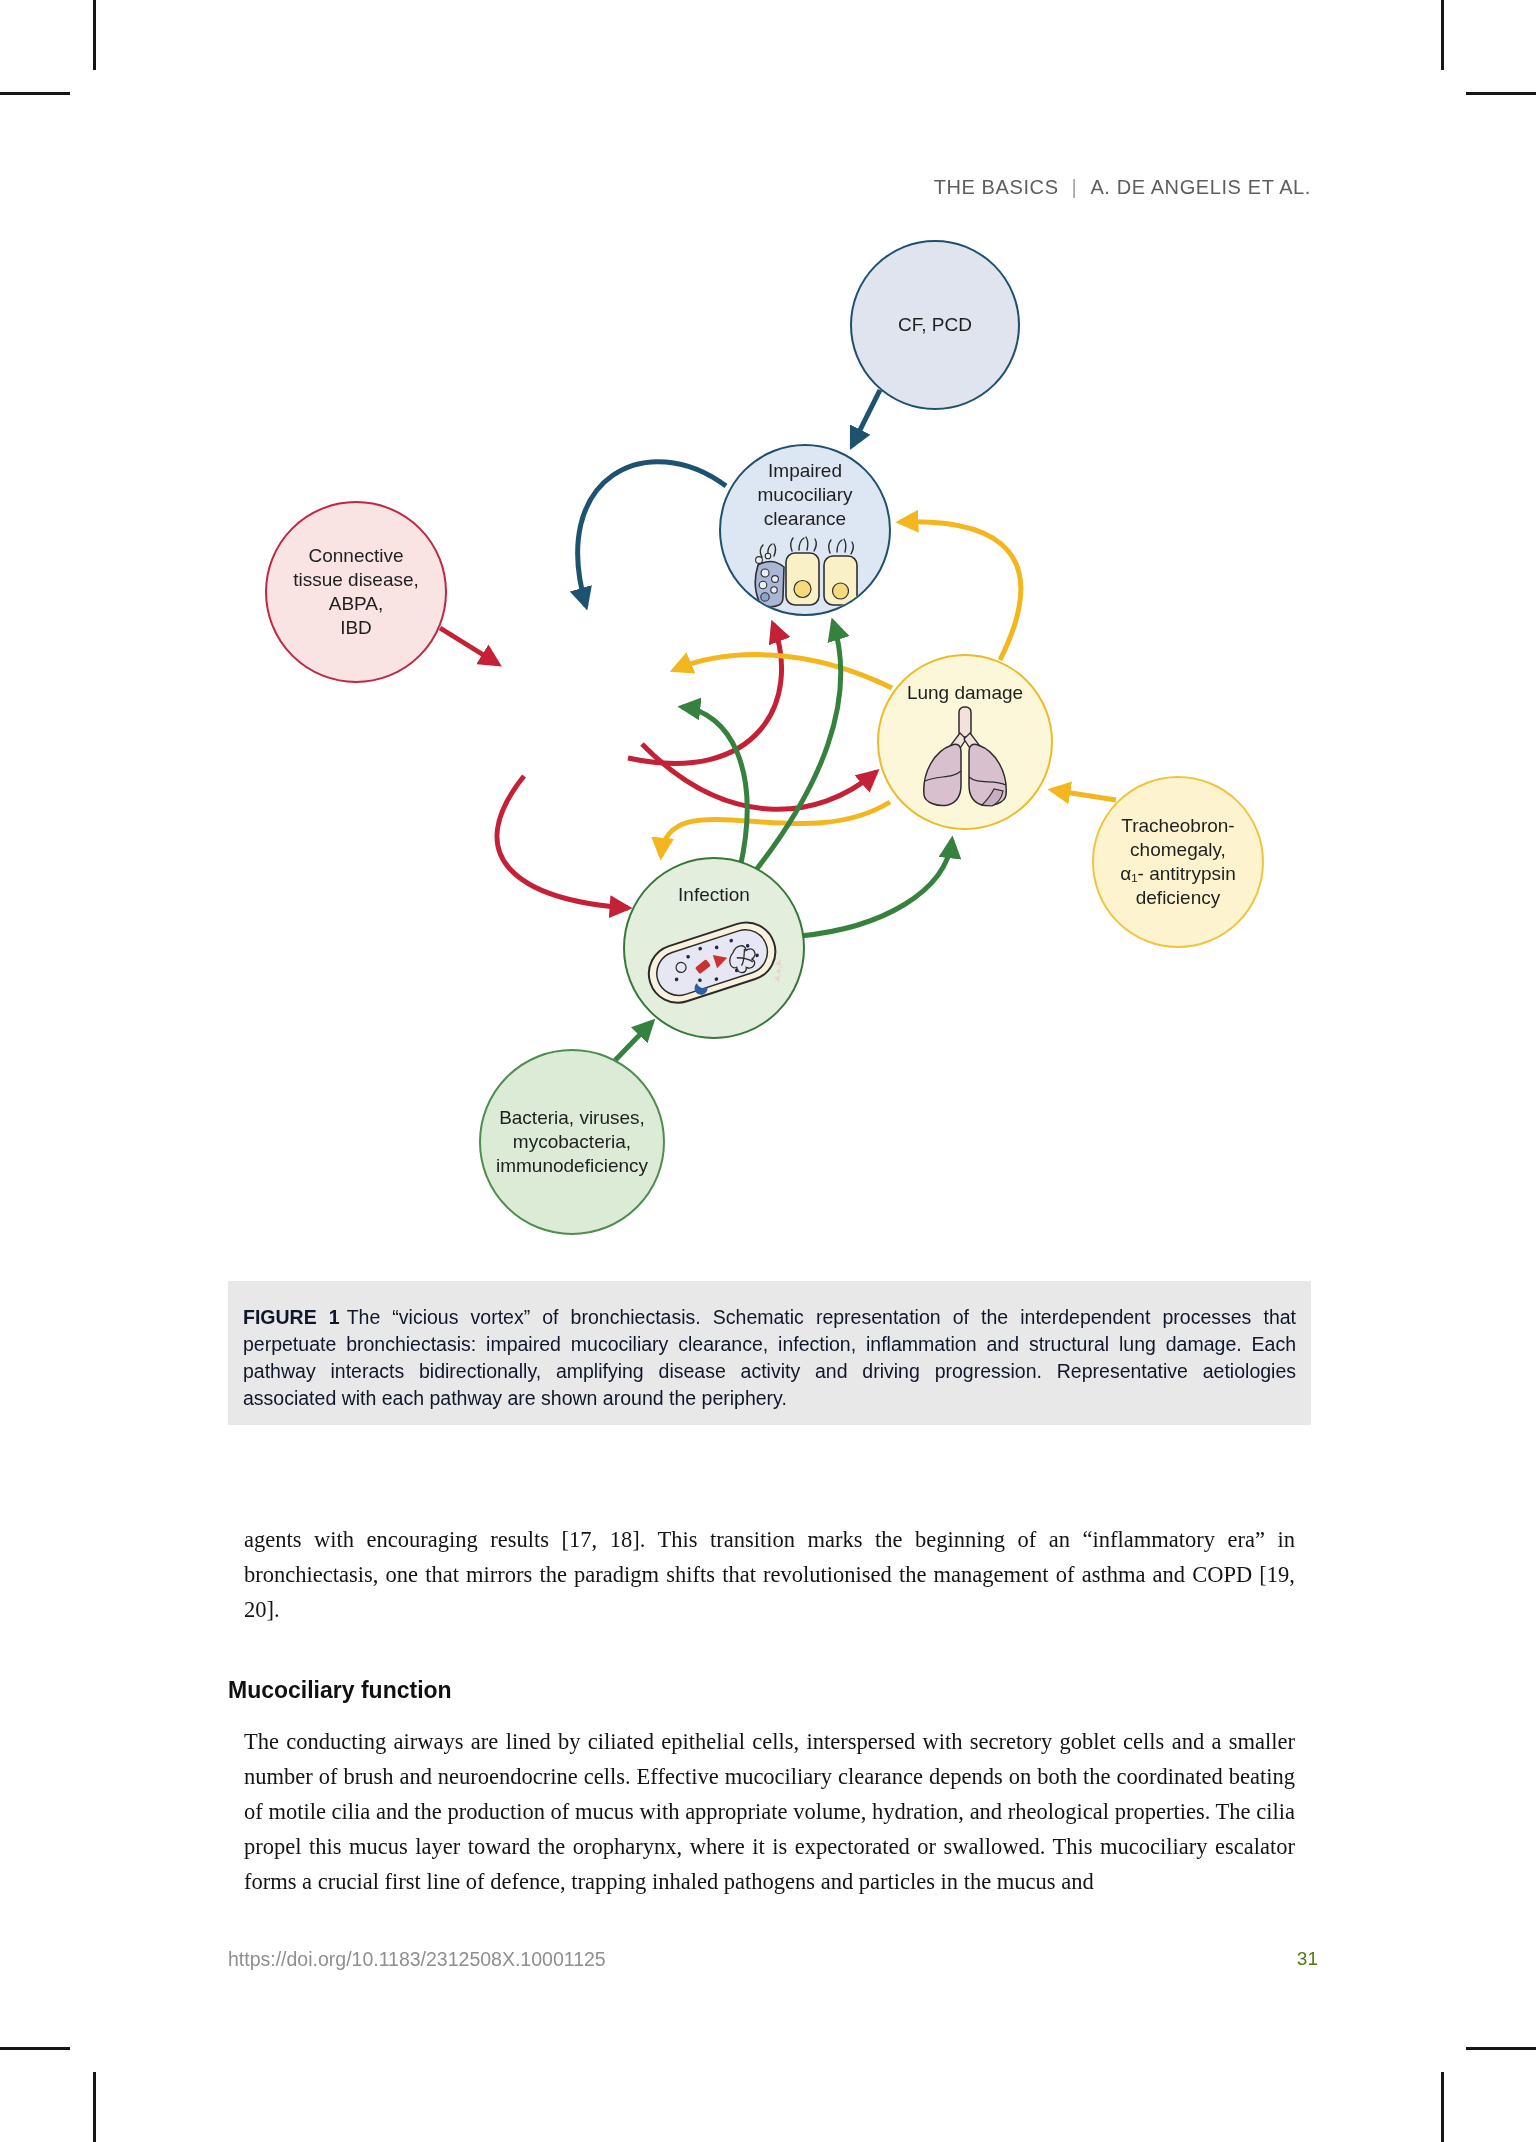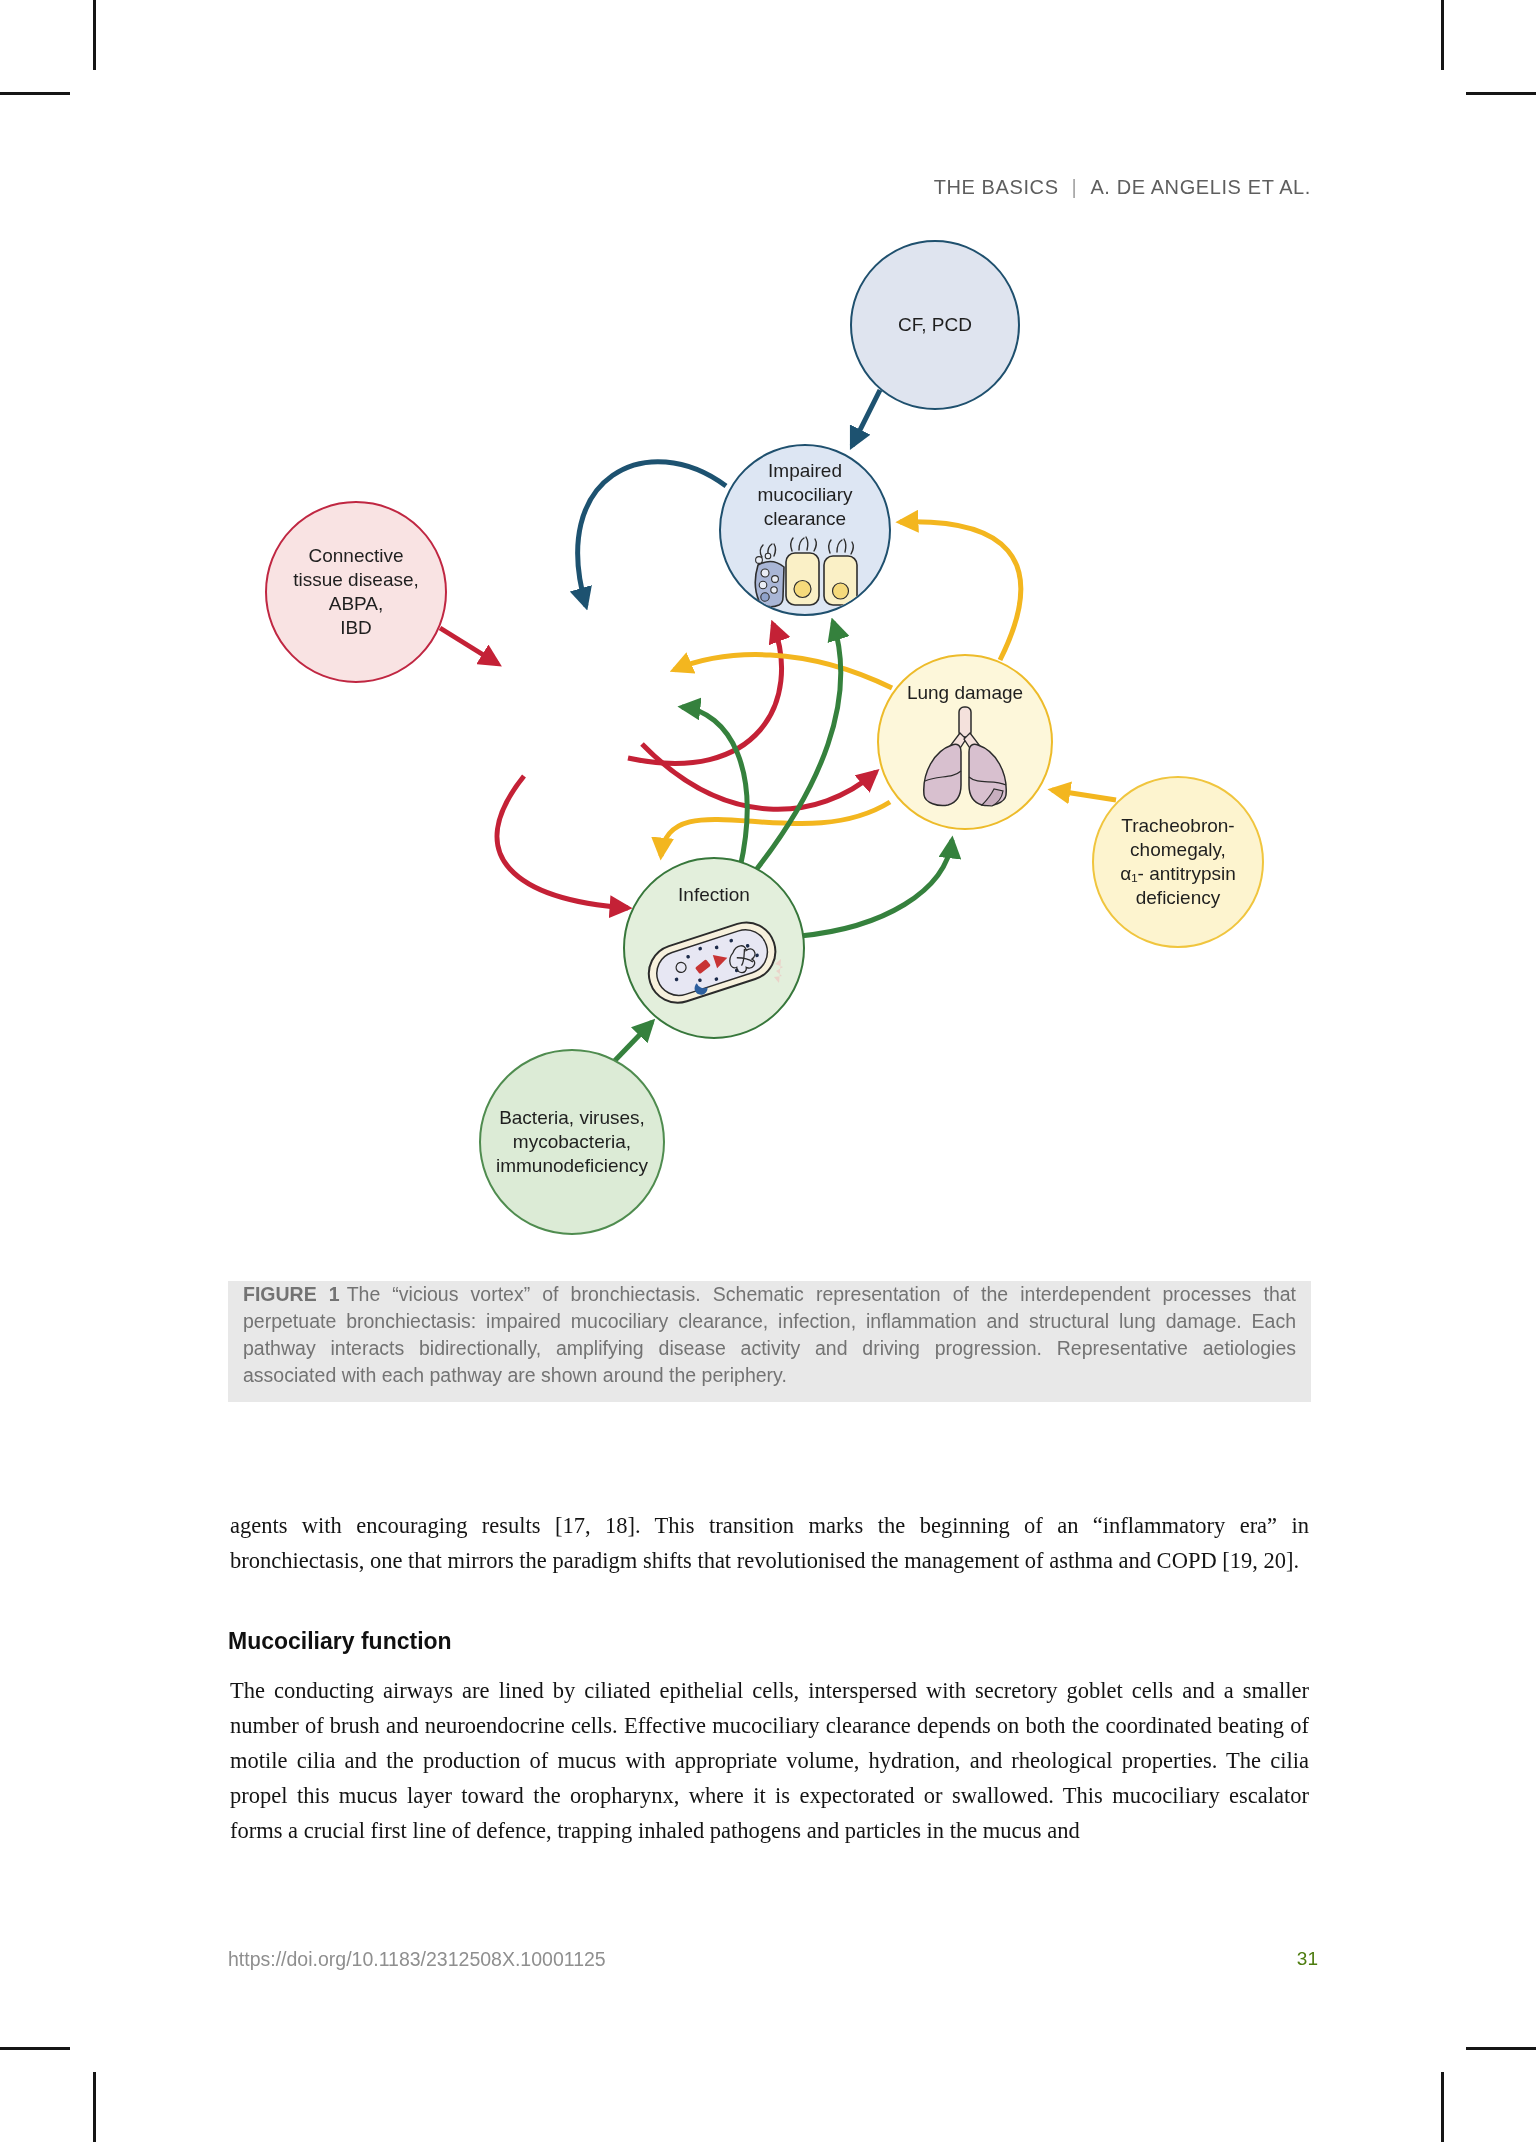--- a/index.html
+++ b/index.html
@@ -28,29 +28,29 @@
   #node-imc{left:719px;top:214px;width:172px;height:172px;padding-top:13px;}
   #node-connective{left:265px;top:271px;width:182px;height:182px;}
   #node-inflammation{left:495px;top:382px;width:176px;height:176px;padding-top:23px;}
   #node-lung{left:877px;top:424px;width:176px;height:176px;padding-top:25px;}
   #node-tracheo{left:1092px;top:546px;width:172px;height:172px;}
   #node-infection{left:623px;top:627px;width:182px;height:182px;padding-top:24px;}
   #node-bacteria{left:479px;top:819px;width:186px;height:186px;}
 
   
   .caption{position:absolute;left:228px;top:1281px;width:1083px;box-sizing:border-box;
-           background:#e8e8e8;padding:0 15px 13px 15px;font-size:19.5px;line-height:27px;
-           color:#737373;text-align:justify;}
+           background:#e8e8e8;padding:23px 15px 13px 15px;font-size:19.5px;line-height:27px;
+           color:#0f172a;text-align:justify;}
   .cap-label{font-weight:700;margin-right:7px;}
 
   
   .bodytext{position:absolute;left:228px;top:1506px;width:1083px;
             font-family:"Liberation Serif",serif;font-size:22.5px;line-height:35px;
             color:#141414;text-align:justify;}
-  .bodytext p{margin:2px;}
+  .bodytext p{margin:16px;}
   .bodytext h3{margin:46px 0 14px 0;font-family:"Liberation Sans",sans-serif;
                font-weight:700;font-size:23px;color:#101010;text-align:left;}
 
   
   .doi{position:absolute;left:228px;top:1948px;font-size:19.5px;color:#8f8f8f;}
   .pagenum{position:absolute;right:218px;top:1948px;font-size:19px;color:#4d7c0f;}
 </style>
 </head>
 <body>
 

